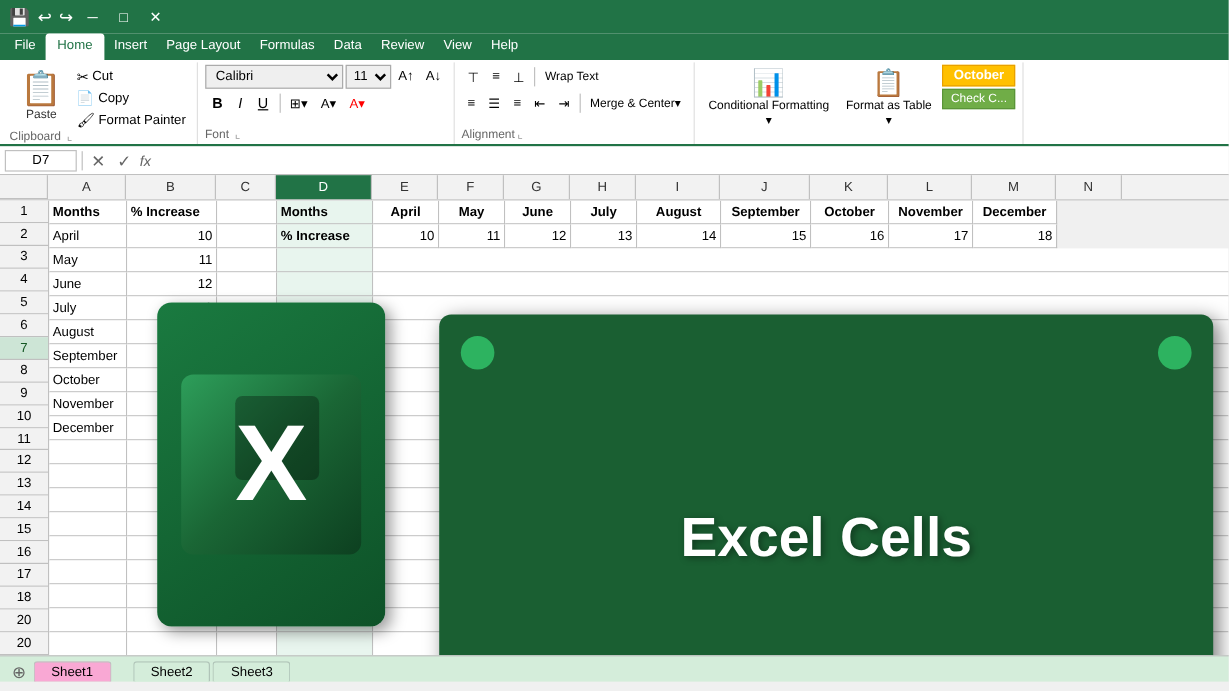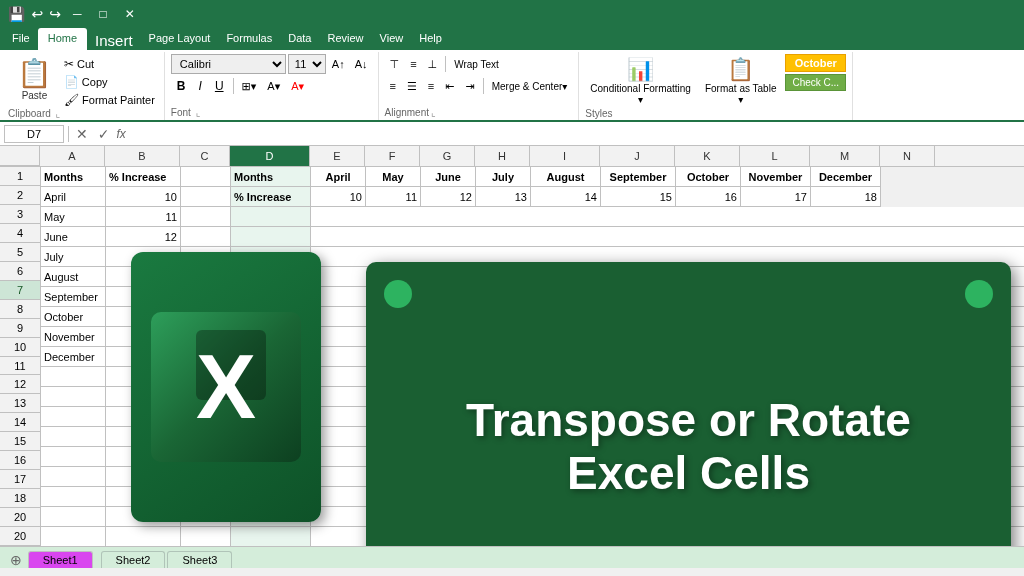--- a/index.html
+++ b/index.html
@@ -15,21 +15,21 @@
   <span style="color:white; font-size:14px; cursor:pointer;">↩</span>
   <span style="color:white; font-size:14px; cursor:pointer;">↪</span>
   <span style="color:white; cursor:pointer; padding:0 6px;">─</span>
   <span style="color:white; cursor:pointer; padding:0 6px;">□</span>
   <span style="color:white; cursor:pointer; padding:0 6px;">✕</span>
 </div>
 
 <div style="background:#217346; display:flex; padding:0 4px; height:22px;">
   <span style="color:white; font-size:11px; padding:4px 8px; cursor:pointer;">File</span>
   <span style="color:#217346; font-size:11px; padding:4px 10px; cursor:pointer; background:white; border-radius:3px 3px 0 0; font-weight:500;">Home</span>
-  <span style="color:white; font-size:15px; padding:4px 8px; cursor:pointer;">Insert</span>
+  <span style="color:white; font-size:11px; padding:4px 8px; cursor:pointer;">Insert</span>
   <span style="color:white; font-size:11px; padding:4px 8px; cursor:pointer;">Page Layout</span>
   <span style="color:white; font-size:11px; padding:4px 8px; cursor:pointer;">Formulas</span>
   <span style="color:white; font-size:11px; padding:4px 8px; cursor:pointer;">Data</span>
   <span style="color:white; font-size:11px; padding:4px 8px; cursor:pointer;">Review</span>
   <span style="color:white; font-size:11px; padding:4px 8px; cursor:pointer;">View</span>
   <span style="color:white; font-size:11px; padding:4px 8px; cursor:pointer;text-align:center;">Help</span>
 </div>
 
 <div style="background:white; border-bottom:2px solid #217346; display:flex; align-items:stretch; padding:2px 2px 0; height:72px;">
 
@@ -121,21 +121,20 @@
       </div>
       <div style="display:flex; flex-direction:column; align-items:center; font-size:10px; cursor:pointer; padding:2px 4px; border:1px solid transparent; min-width:52px;">
         <span style="font-size:22px;">📋</span>
         <span style="text-align:center; line-height:1.1;">Format as Table</span>▾
       </div>
       <div style="display:flex; flex-direction:column; gap:2px;">
         <button style="background:#ffc000; color:white; font-size:11px; padding:2px 8px; border:1px solid #e8a000; cursor:pointer; font-weight:bold; white-space:nowrap;">October</button>
         <button style="background:#70ad47; color:white; font-size:10px; padding:2px 6px; border:1px solid #5a9438; cursor:pointer;">Check C...</button>
       </div>
     </div>
-    <div style="font-size:10px; color:#666; margin-top:auto;">Styles</div>
   </div>
 </div>
 
 <div style="display:flex; align-items:center; background:white; border-bottom:1px solid #c0c0c0; height:24px; padding:0 4px; gap:4px;">
   <input style="border: 1px solid rgb(192, 192, 192); width: 60px; height: 18px; font-size: 11px; padding: 0px 4px; text-align: center;" value="D7">
   <div style="width:1px; height:16px; background:#c0c0c0;"></div>
   <span style="font-size:14px; cursor:pointer; color:#666; padding:0 3px;">✕</span>
   <span style="font-size:14px; cursor:pointer; color:#666; padding:0 3px;">✓</span>
   <span style="font-size:12px; font-style:italic; color:#666;">fx</span>
   <input style="flex: 1 1 0%; border: none; outline: none; font-size: 11px; padding: 0px 4px;">
@@ -346,26 +345,25 @@
           <div style="position:absolute; top:18px; left:45px; width:70px; height:70px; background:rgba(0,0,0,0.3); border-radius:6px;"></div>
           <span style="font-size:90px; font-weight:900; color:white; font-family:Arial, sans-serif; position:relative; z-index:1; line-height:1;">X</span>
         </div>
       </div>
 
       <div style="position:absolute; top:95px; left:325px; width:645px; height:370px; background:#1a5f32; border-radius:10px; display:flex; align-items:center; justify-content:center; z-index:10; box-shadow:4px 4px 16px rgba(0,0,0,0.5);">
         <div class="dot dot-tl" style="width:28px; height:28px; border-radius:50%; background:#2db360; position:absolute; top:18px; left:18px;"></div>
         <div style="width:28px; height:28px; border-radius:50%; background:#2db360; position:absolute; top:18px; right:18px;"></div>
 
         <div style="text-align:center; padding:20px;">
-          <div style="color:white; font-size:46px; font-weight:900; line-height:1.15; font-family:Arial, sans-serif; text-shadow:2px 2px 6px rgba(0,0,0,0.4);">Transpose or Rotate</div>
           <div style="color:white; font-size:46px; font-weight:900; line-height:1.15; font-family:Arial, sans-serif; text-shadow:2px 2px 6px rgba(0,0,0,0.4);">Excel Cells</div>
         </div>
       </div>
     </div>
   </div>
 </div>
 
 <div style="height:22px; background:#d4edda; display:flex; align-items:flex-end; padding:0 4px; border-top:1px solid #c0c0c0;">
   <span style="font-size:14px; cursor:pointer; padding:0 6px; color:#666;">⊕</span>
-  <div style="font-size:11px; padding:2px 14px; background:#d946ef; border:1px solid #c0c0c0; cursor:pointer; border-bottom:none; border-radius:3px 3px 0 0; margin-right:8px;">Sheet1</div>
+  <div style="font-size:11px; padding:2px 14px; background:#f9a8d4; border:1px solid #c0c0c0; cursor:pointer; border-bottom:none; border-radius:3px 3px 0 0; margin-right:18px;">Sheet1</div>
   <div style="font-size:11px; padding:2px 14px; background:#d4edda; border:1px solid #b0c4b8; cursor:pointer; border-bottom:none; border-radius:3px 3px 0 0; margin-right:2px;">Sheet2</div>
   <div style="font-size:11px; padding:2px 14px; background:#d4edda; border:1px solid #b0c4b8; cursor:pointer; border-bottom:none; border-radius:3px 3px 0 0;">Sheet3</div>
 </div>
 
 </body></html>

